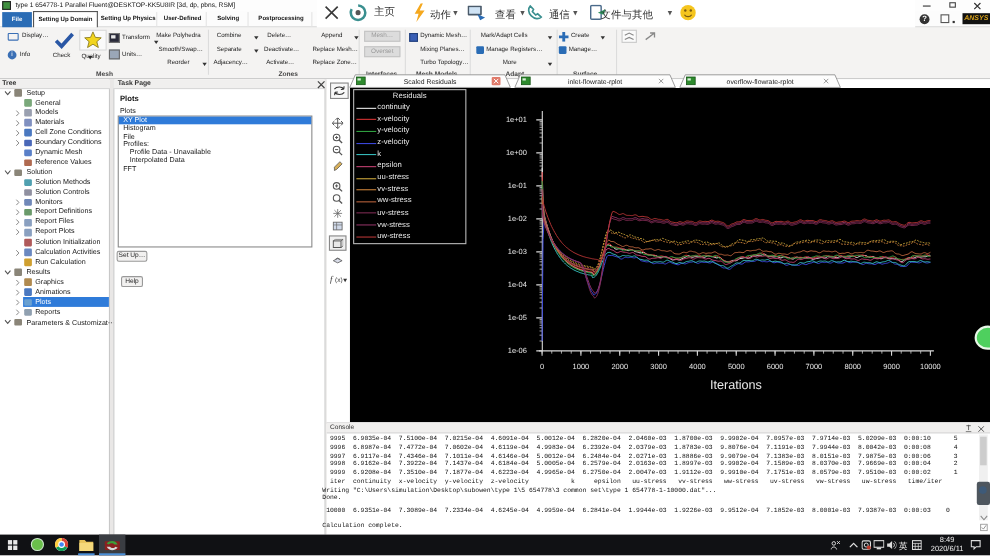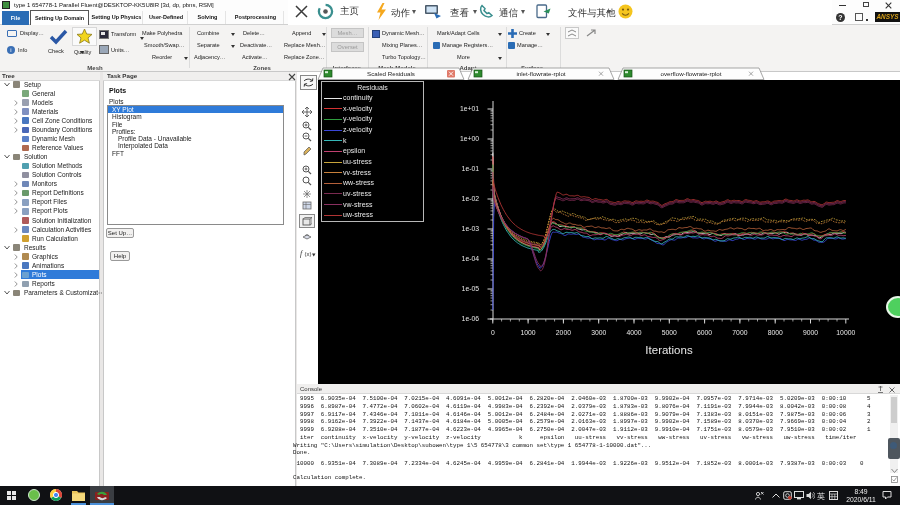--- a/index.html
+++ b/index.html
@@ -123,21 +123,21 @@
 <div class="ab" style="left:473px;top:10px;width:0;height:0;border-left:2.8px solid transparent;border-right:2.8px solid transparent;border-top:4px solid #555"></div>
 <svg class="ab" style="left:479px;top:4px" width="16" height="16">
     <path d="M3 1.5 C1 3.5 1 7.5 4 10.5 C7 13.5 11 13.5 13 11.5 L9.8 8.6 L8 9.6 L5 6.6 L6 4.6 Z" fill="none" stroke="#3a8f8f" stroke-width="1.5"></path>
   </svg>
 <div class="ab tx" style="left:499px;top:6.5px;font-size:9.5px;color:#333;">通信</div>
 <div class="ab" style="left:521px;top:10px;width:0;height:0;border-left:2.8px solid transparent;border-right:2.8px solid transparent;border-top:4px solid #555"></div>
 <svg class="ab" style="left:536px;top:4px" width="16" height="16">
     <rect x="1" y="1" width="9.5" height="12.5" rx="1" fill="none" stroke="#4a6a8a" stroke-width="1.3"></rect>
     <path d="M7.5 7.5 L14.5 4.5 L12.8 9.5 Z" fill="#2a8f5a"></path>
   </svg>
-<div class="ab tx" style="left:568px;top:6.5px;font-size:9.5px;color:#333;">文件与其他</div>
+<div class="ab tx" style="left:546px;top:6.5px;font-size:9.5px;color:#333;">文件与其他</div>
 <div class="ab" style="left:607px;top:10px;width:0;height:0;border-left:2.8px solid transparent;border-right:2.8px solid transparent;border-top:4px solid #555"></div>
 <svg class="ab" style="left:618px;top:4px" width="15" height="15">
     <circle cx="7.5" cy="7.5" r="7" fill="#f5c51e"></circle>
     <circle cx="5" cy="5.6" r="1.1" fill="#7a5a10"></circle>
     <circle cx="10" cy="5.6" r="1.1" fill="#7a5a10"></circle>
     <path d="M4.2 9.4 C5.6 11.8 9.4 11.8 10.8 9.4" stroke="#7a5a10" stroke-width="1.1" fill="none"></path>
   </svg>
 <div class="ab" style="left:836px;top:12.5px;width:9px;height:9px;border-radius:50%;background:#333;color:#fff;font-size:7px;font-weight:bold;text-align:center;line-height:9px">?</div>
 <div class="ab" style="left:855px;top:13px;width:8px;height:8px;border:1px solid #555"></div>
 <div class="ab" style="left:866px;top:19px;width:2px;height:2px;background:#333"></div>

